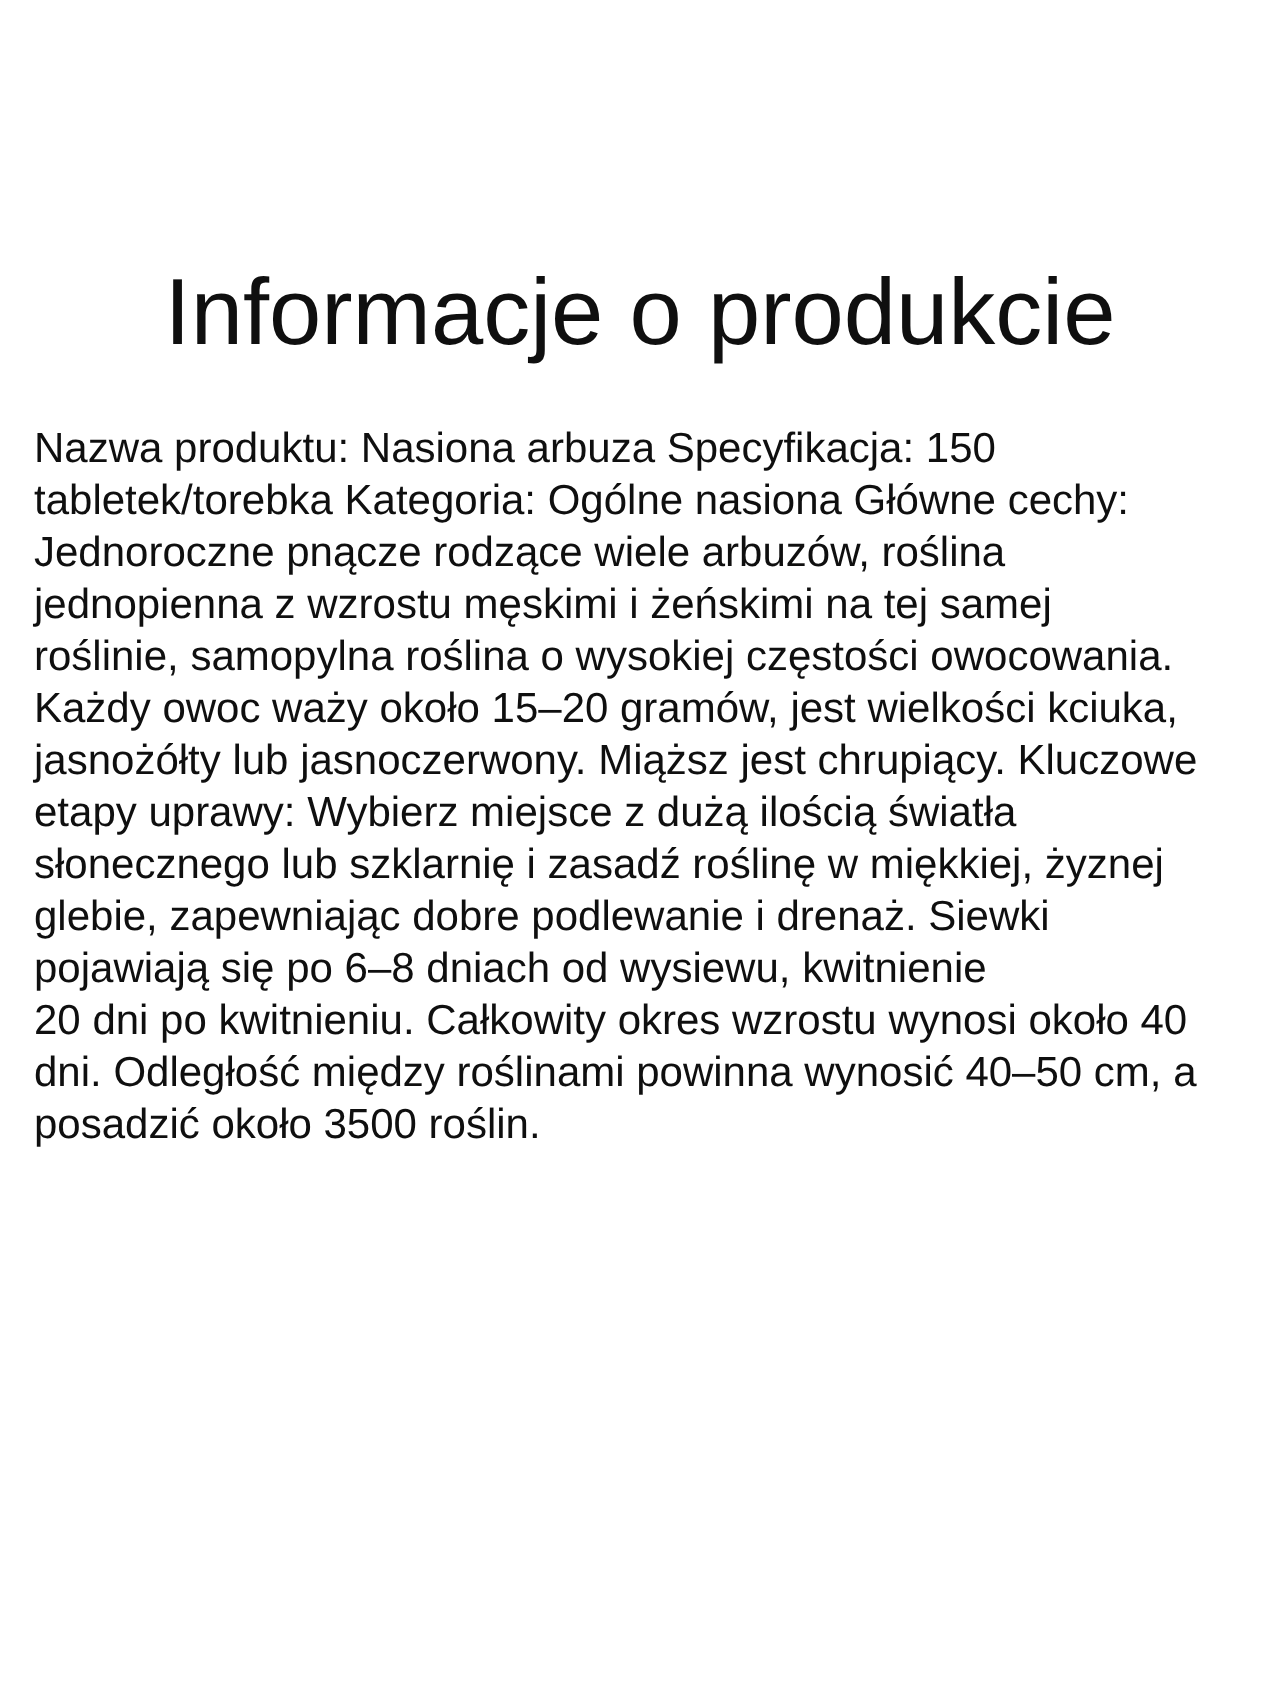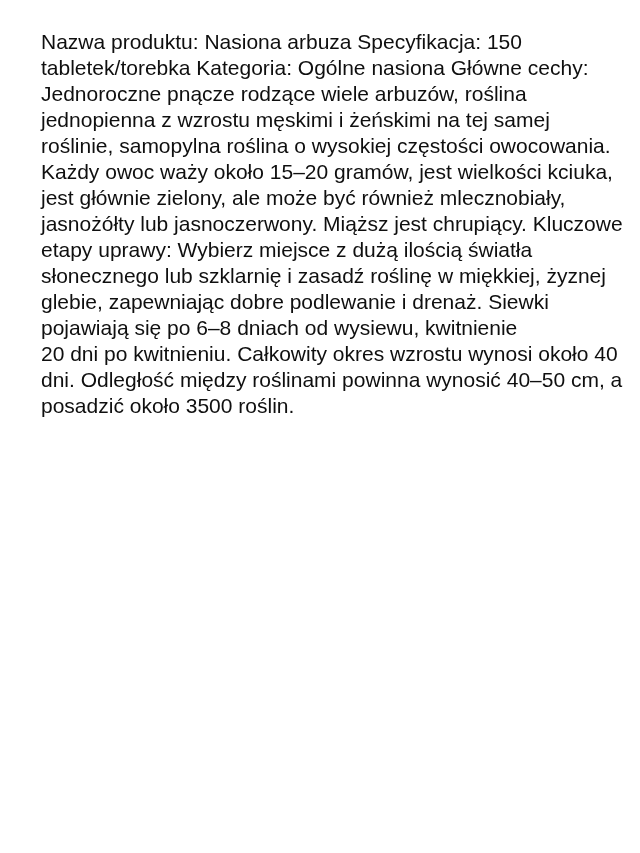--- a/index.html
+++ b/index.html
@@ -31,36 +31,35 @@
       white-space: nowrap;
     }
     .body-text {
       margin: 29px 15px 0 17px;
       font-size: 21px;
       line-height: 26px;
       font-weight: 400;
     }
     .body-text .line {
       white-space: nowrap;
-      margin-left: 24px;
     }
   </style>
 </head>
 <body>
 
 <main class="page">
+  <h1 class="title">Informacje o produkcie</h1>
 
   <div class="body-text">
       <div class="line">Nazwa produktu: Nasiona arbuza Specyfikacja: 150</div>
       <div class="line">tabletek/torebka Kategoria: Ogólne nasiona Główne cechy:</div>
       <div class="line">Jednoroczne pnącze rodzące wiele arbuzów, roślina</div>
       <div class="line">jednopienna z wzrostu męskimi i żeńskimi na tej samej</div>
       <div class="line">roślinie, samopylna roślina o wysokiej częstości owocowania.</div>
       <div class="line">Każdy owoc waży około 15–20 gramów, jest wielkości kciuka,</div>
-      <div class="line">jest głównie zielony, ale może być również mlecznobiały,</div>
       <div class="line">jasnożółty lub jasnoczerwony. Miąższ jest chrupiący. Kluczowe</div>
       <div class="line">etapy uprawy: Wybierz miejsce z dużą ilością światła</div>
       <div class="line">słonecznego lub szklarnię i zasadź roślinę w miękkiej, żyznej</div>
       <div class="line">glebie, zapewniając dobre podlewanie i drenaż. Siewki</div>
       <div class="line">pojawiają się po 6–8 dniach od wysiewu, kwitnienie</div>
       <div class="line">20 dni po kwitnieniu. Całkowity okres wzrostu wynosi około 40</div>
       <div class="line">dni. Odległość między roślinami powinna wynosić 40–50 cm, a</div>
       <div class="line">posadzić około 3500 roślin.</div>
     </div>
 </main>

